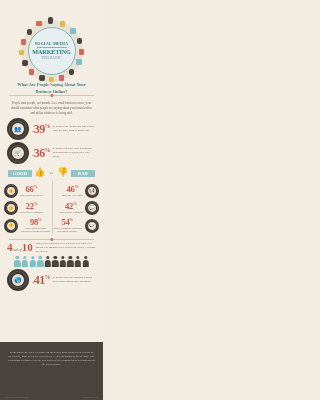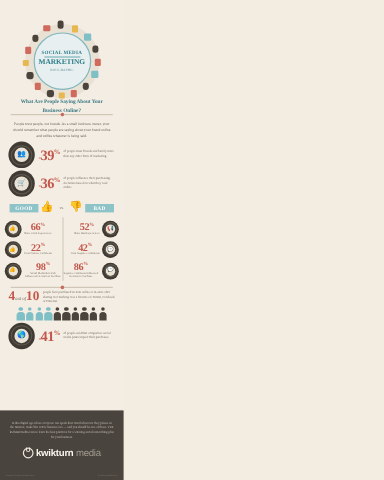--- a/index.html
+++ b/index.html
@@ -275,21 +275,21 @@
         <div class="cmpstat">
           <div class="n">
             <span>66</span><span class="pct">%</span>
           </div>
           <div class="lbl">Share Good Experiences</div>
         </div>
       </div>
       <div class="cmpside right">
         <div class="cmpstat">
           <div class="n">
-            <span>52</span><span class="pct">%</span>
+            <span>46</span><span class="pct">%</span>
           </div>
           <div class="lbl">Share Bad Experiences</div>
         </div>
         <div class="minidial">
           <div class="mi">📢</div>
         </div>
       </div>
     </div>
 
     <div class="cmprow">
@@ -325,21 +325,21 @@
         <div class="cmpstat">
           <div class="n">
             <span>98</span><span class="pct">%</span>
           </div>
           <div class="lbl">Social Media Referrals Influenced Decision to Purchase</div>
         </div>
       </div>
       <div class="cmpside right">
         <div class="cmpstat">
           <div class="n">
-            <span>86</span><span class="pct">%</span>
+            <span>54</span><span class="pct">%</span>
           </div>
           <div class="lbl">Negative Comments Influenced Decision to Purchase</div>
         </div>
         <div class="minidial">
           <div class="mi">💬</div>
         </div>
       </div>
     </div>
   </div>
 
@@ -402,24 +402,19 @@
     </div>
     <div class="statnum">
       <span class="dash">-</span><span>41</span><span class="pct">%</span>
     </div>
     <div class="stattext">of people said that companies' social media posts impact their purchases</div>
   </div>
 
   <div class="footer">
     <div class="arc"></div>
     <div class="foottext">In this digital age where everyone can speak their mind whenever they please on the Internet, make like active listeners at a — and you should be one of those. Visit kwikturnmedia.com to learn the best practices for a winning social networking plan for your business.</div>
-    <div class="brand">
-      <div class="mark">U</div>
-      <div class="bold">kwikturn</div>
-      <div class="light">media</div>
-    </div>
     <div class="footbottom">
       <span>Sources: kwikturnmedia.com</span>
       <span>kwikturnmedia.com</span>
     </div>
   </div>
 
 </div>
 
 </body></html>

